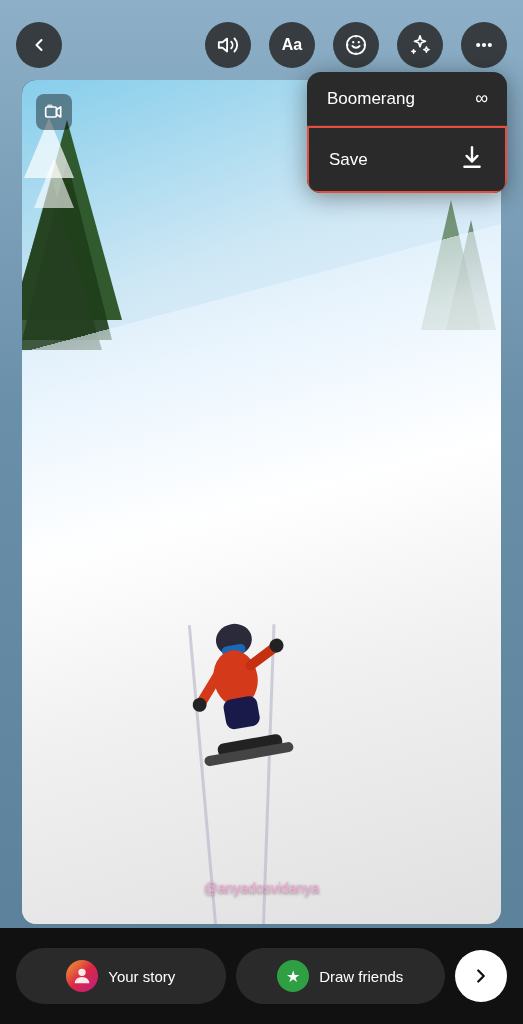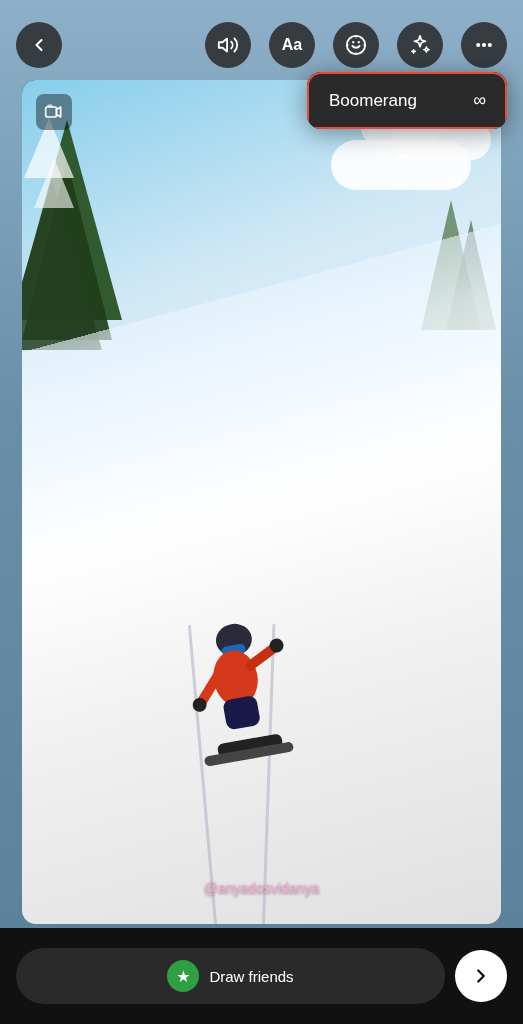--- a/index.html
+++ b/index.html
@@ -334,20 +334,30 @@
 </div>
 
 <div class="dropdown-menu">
 
   <div class="menu-item">
     <span class="menu-item-label">Boomerang</span>
     <span class="menu-item-icon infinity-icon">∞</span>
   </div>
 
 
+  <div class="menu-item menu-item-save" style="border:2.5px solid #e74c3c; border-radius: 0 0 10px 10px;">
+    <span class="menu-item-label">Save</span>
+    <span class="menu-item-icon">
+      <svg width="26" height="26" viewBox="0 0 24 24" fill="none" stroke="white" stroke-width="2.2" stroke-linecap="round" stroke-linejoin="round">
+        <path d="M12 3v13"></path>
+        <path d="M7 11l5 5 5-5"></path>
+        <line x1="5" y1="21" x2="19" y2="21"></line>
+      </svg>
+    </span>
+  </div>
 </div>
 
 <div class="story-container">
 
   <div class="story-bg"></div>
 
   <div class="cloud1"></div>
   <div class="cloud2"></div>
   <div style="position:absolute;top:30px;right:60px;width:80px;height:35px;background:white;border-radius:35px;opacity:0.8;"></div>
 
@@ -396,20 +406,29 @@
       <path d="M15 9l5-3v12l-5-3V9z" stroke="white" stroke-width="2" stroke-linejoin="round"></path>
       <rect x="4" y="3" width="6" height="3" rx="1" fill="white" opacity="0.7"></rect>
     </svg>
   </div>
 
   <div class="username">@anyadosvidanya</div>
 </div>
 
 <div class="bottom-bar">
 
+  <button class="story-btn">
+    <div class="avatar-circle">
+      <svg width="22" height="22" viewBox="0 0 24 24" fill="none">
+        <circle cx="12" cy="8" r="4" fill="rgba(255,255,255,0.9)"></circle>
+        <path d="M4 20c0-4 3.6-7 8-7s8 3 8 7" fill="rgba(255,255,255,0.9)"></path>
+      </svg>
+    </div>
+    <span class="story-btn-label">Your story</span>
+  </button>
 
   <button class="story-btn">
     <div class="star-circle">
       <span style="color:white;font-size:16px;">★</span>
     </div>
     <span class="story-btn-label">Draw friends</span>
   </button>
 
   <button class="next-btn">
     <svg width="22" height="22" viewBox="0 0 24 24" fill="none">

